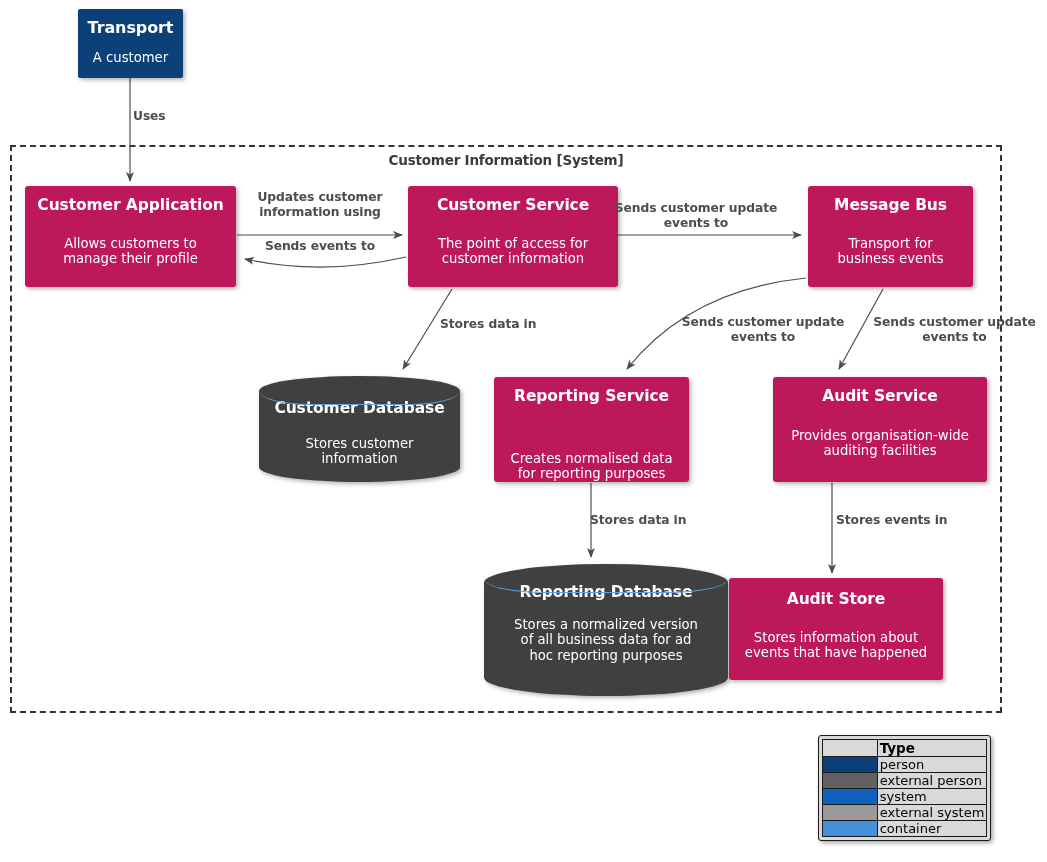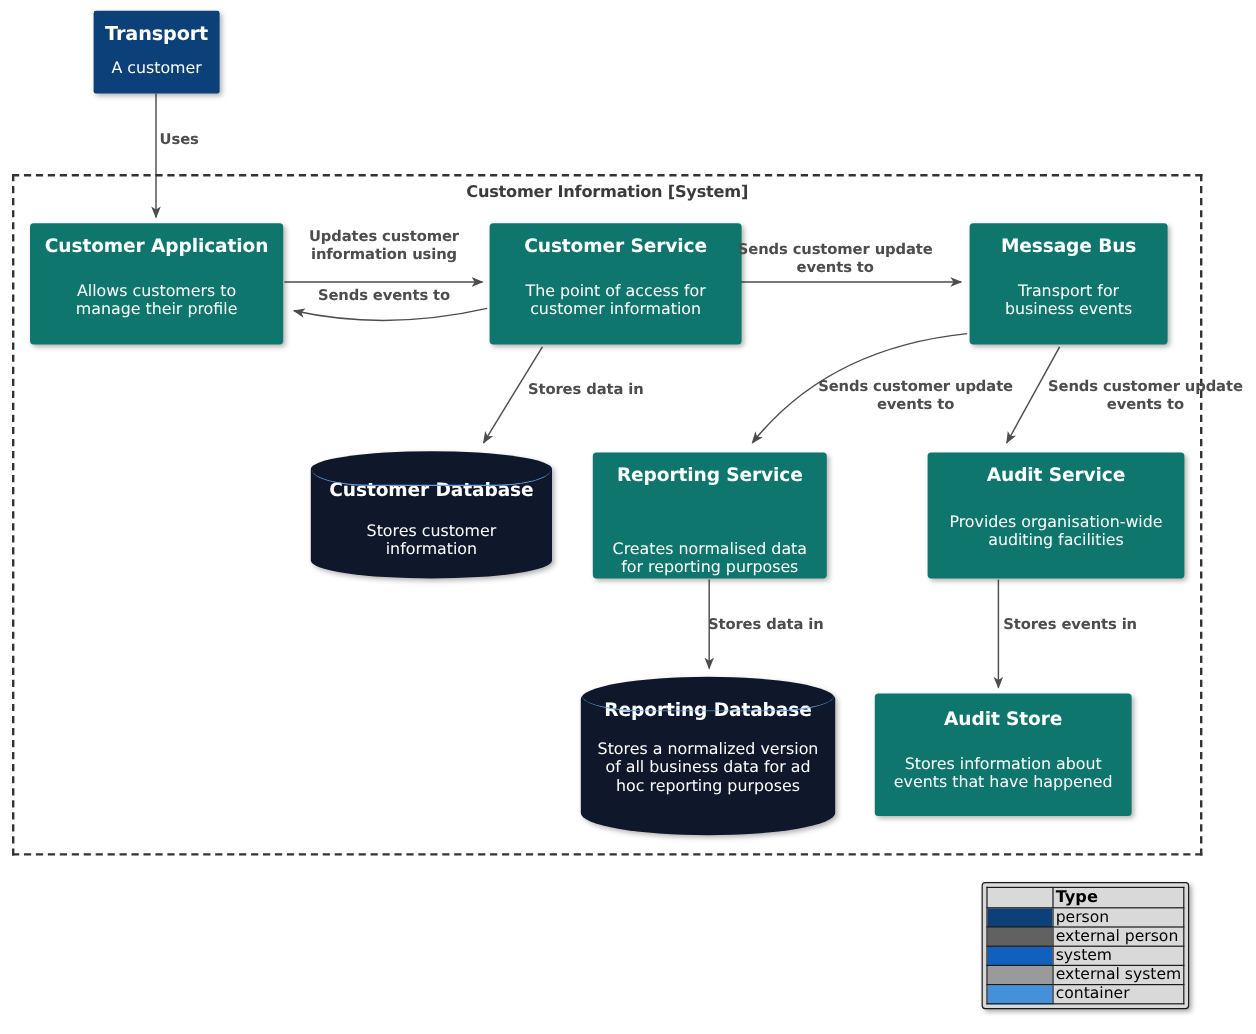--- a/index.html
+++ b/index.html
@@ -60,27 +60,27 @@
     line-height: 1.18;
     font-weight: normal;
   }
 
   .node.person {
     background: #0b4178;
     border-radius: 2px;
   }
   .node.person .title { font-size: 16px; }
   .node.container {
-    background: #0f766e;
+    background: #be185d;
     border-radius: 3px;
   }
 
   
   .node.cylinder {
-    background: #0f172a;
+    background: #404040;
     border-radius: 50% / 14%;
     filter: drop-shadow(2px 2px 2px rgba(0,0,0,0.30));
   }
   .node.cylinder::before {
     content: "";
     position: absolute;
     left: 1px; right: 1px; top: 2px;
     height: 26px;
     border-bottom: 1.5px solid #62a2e0;
     border-radius: 50% / 100%;
@@ -211,21 +211,21 @@
   <div class="node container" style="left:494px; top:377px; width:195px; height:105px; justify-content:space-between; padding-top:11px;">
     <div class="title">Reporting Service</div>
     <div class="desc" style="margin-top:22px; max-width:178px;">Creates normalised data for reporting purposes</div>
   </div>
 
   <div class="node container" style="left:725px; top:377px; width:214px; height:105px; justify-content:flex-start; padding-top:11px;margin-left:48px;">
     <div class="title">Audit Service</div>
     <div class="desc" style="margin-top:22px; max-width:196px;">Provides organisation-wide auditing facilities</div>
   </div>
 
-  <div class="node cylinder" style="left:484px; top:564px; width:212px; height:132px; justify-content:flex-start; padding-top:20px;">
+  <div class="node cylinder" style="left:484px; top:564px; width:244px; height:132px; justify-content:flex-start; padding-top:20px;">
     <div class="title">Reporting Database</div>
     <div class="desc" style="margin-top:15px; max-width:196px;">Stores a normalized version of all business data for ad hoc reporting purposes</div>
   </div>
 
   <div class="node container" style="left:729px; top:578px; width:214px; height:102px; justify-content:flex-start; padding-top:13px;">
     <div class="title">Audit Store</div>
     <div class="desc" style="margin-top:21px; max-width:200px;">Stores information about events that have happened</div>
   </div>
 
   <div class="edge-label" style="left:133px; top:109px; width:60px; text-align:left;">Uses</div>

